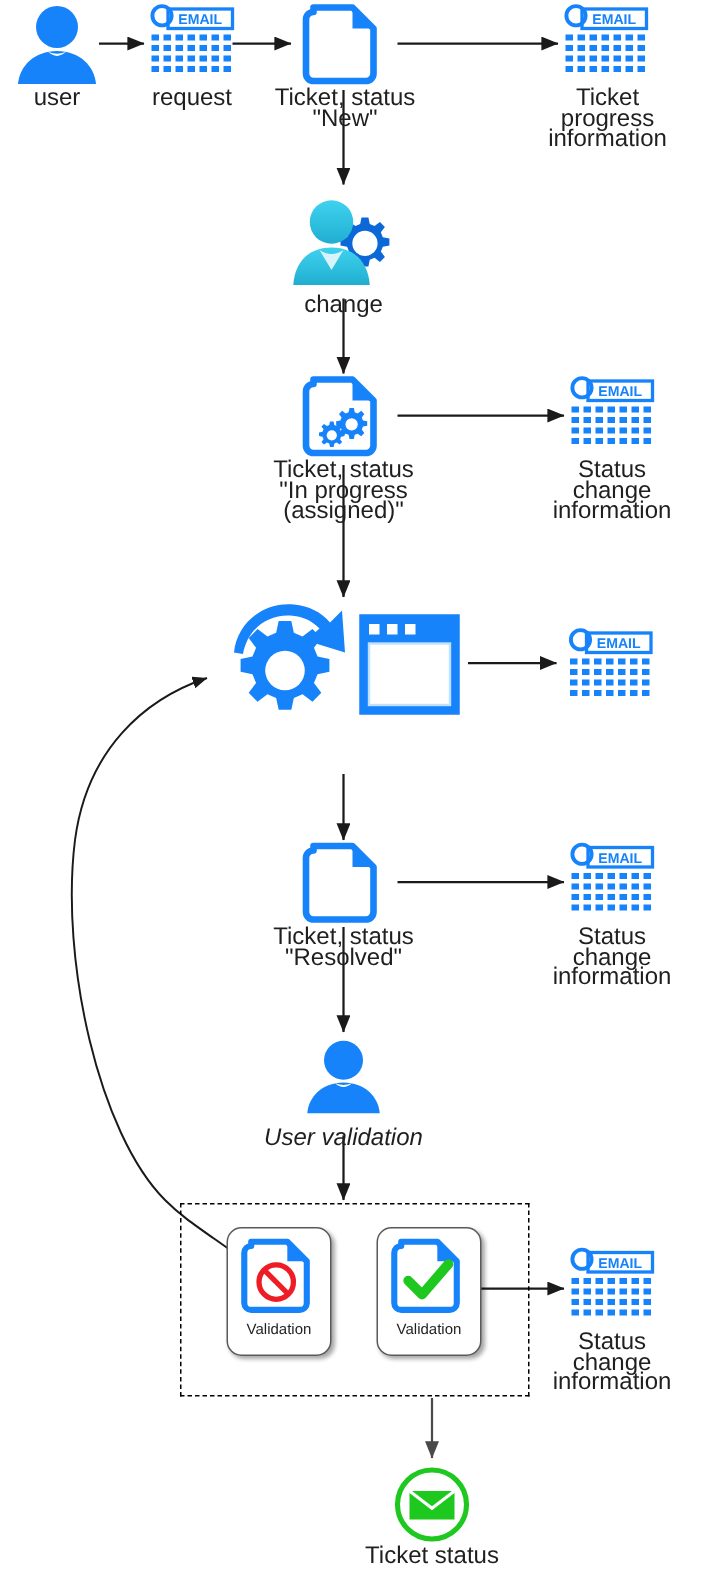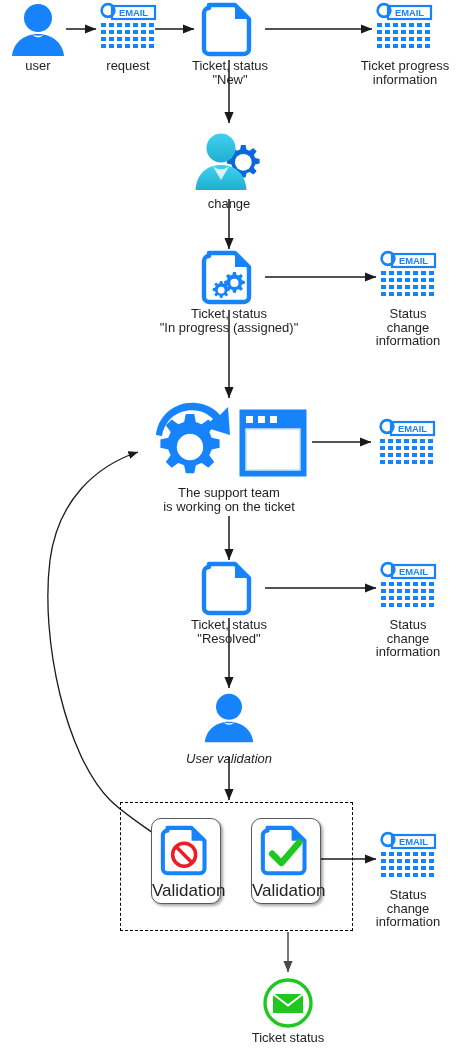--- a/index.html
+++ b/index.html
@@ -1,27 +1,27 @@
 <!DOCTYPE html>
 <html><head>
 <meta charset="utf-8">
 <style>
   html,body{margin:0;padding:0;background:#ffffff;}
   body{width:467px;height:1050px;position:relative;
        font-family:"Liberation Sans",sans-serif;color:#1a1a1a;}
   #stage{position:relative;width:467px;height:1050px;overflow:hidden;}
   .node{position:absolute;text-decoration:underline;}
-  .lbl{position:absolute;text-align:center;font-size:13px;line-height:13.5px;
+  .lbl{position:absolute;text-align:center;font-size:16px;line-height:13.5px;
        color:#1f1f1f;white-space:pre-line;}
   svg{display:block;overflow:visible;}
   .edge-layer{position:absolute;left:0;top:0;width:467px;height:1050px;pointer-events:none;}
   .dashbox{position:absolute;border:1.6px dashed #000;background:transparent;}
   .card{position:absolute;border:1px solid #5a5a5a;border-radius:10px;background:#fff;
         box-shadow:2px 2px 3px rgba(0,0,0,.35);}
-  .card-lbl{position:absolute;width:100%;text-align:center;font-size:17px;color:#1f1f1f;}
+  .card-lbl{position:absolute;width:100%;text-align:center;font-size:10px;color:#1f1f1f;}
 </style>
 </head>
 <body>
 
 <div id="stage">
 
   <svg class="edge-layer" viewBox="0 0 467 1050" width="467" height="1050">
     <defs>
       <marker id="ah" markerWidth="9" markerHeight="9" refX="7.4" refY="3.1" orient="auto" markerUnits="strokeWidth">
         <path d="M0,0 L7.6,3.1 L0,6.2 z" fill="#1a1a1a"></path>
@@ -277,22 +277,20 @@
       <rect x="1.5" y="1.5" width="67" height="67" fill="#1683fb"></rect>
       <g fill="#fff">
         <rect x="8" y="8" width="7" height="7"></rect>
         <rect x="20" y="8" width="7" height="7"></rect>
         <rect x="32" y="8" width="7" height="7"></rect>
       </g>
       <rect x="8" y="21" width="54" height="41" fill="#fff"></rect>
       <rect x="8" y="21" width="54" height="41" fill="none" stroke="#bfe0ff" stroke-width="1.6"></rect>
     </svg>
   </div>
-  <div class="lbl" style="left:146px;top:486px;width:166px;">The support team
-is working on the ticket</div>
 
   <div class="node" style="left:378px;top:418px;">
     <svg width="58" height="50" viewBox="0 0 58 50">
       <circle cx="9" cy="8.5" r="6.4" fill="none" stroke="#1683fb" stroke-width="2.6"></circle>
       <rect x="13" y="4" width="43" height="13" fill="none" stroke="#1683fb" stroke-width="2.2"></rect>
       <text x="34.5" y="14.2" font-family="Liberation Sans, sans-serif" font-size="9.4" font-weight="bold" fill="#1683fb" text-anchor="middle">EMAIL</text>
       <g fill="#1683fb">
         <g>
             <rect x="2" y="21" width="5" height="4"></rect>
             <rect x="10" y="21" width="5" height="4"></rect>

